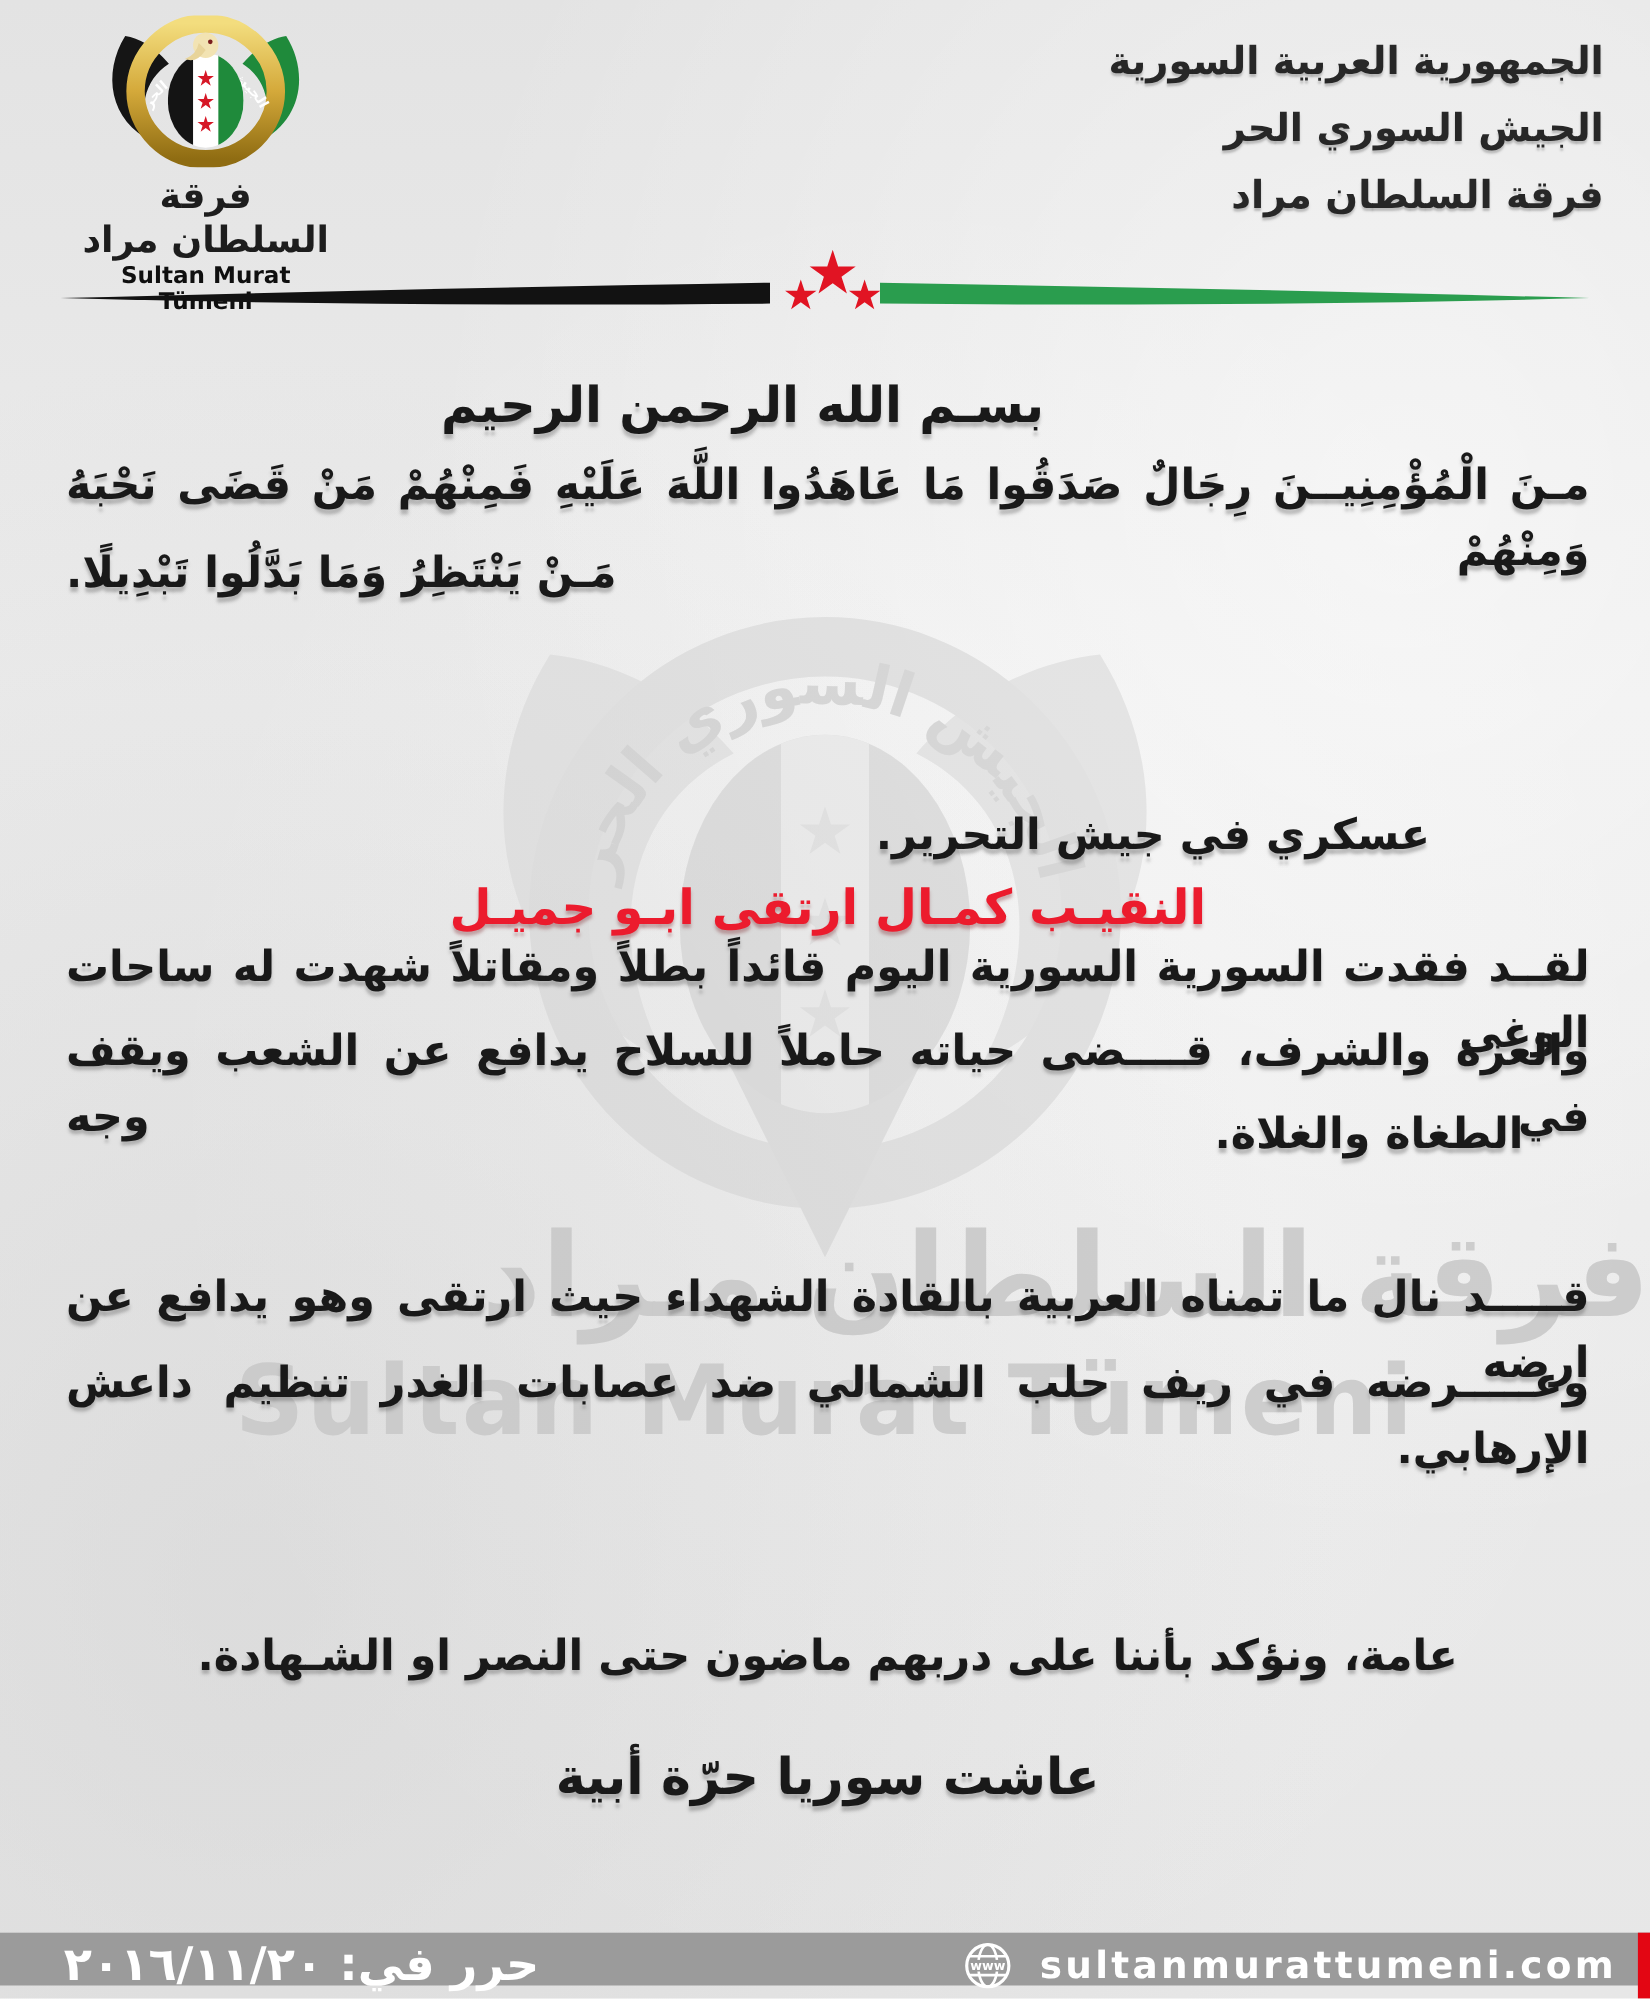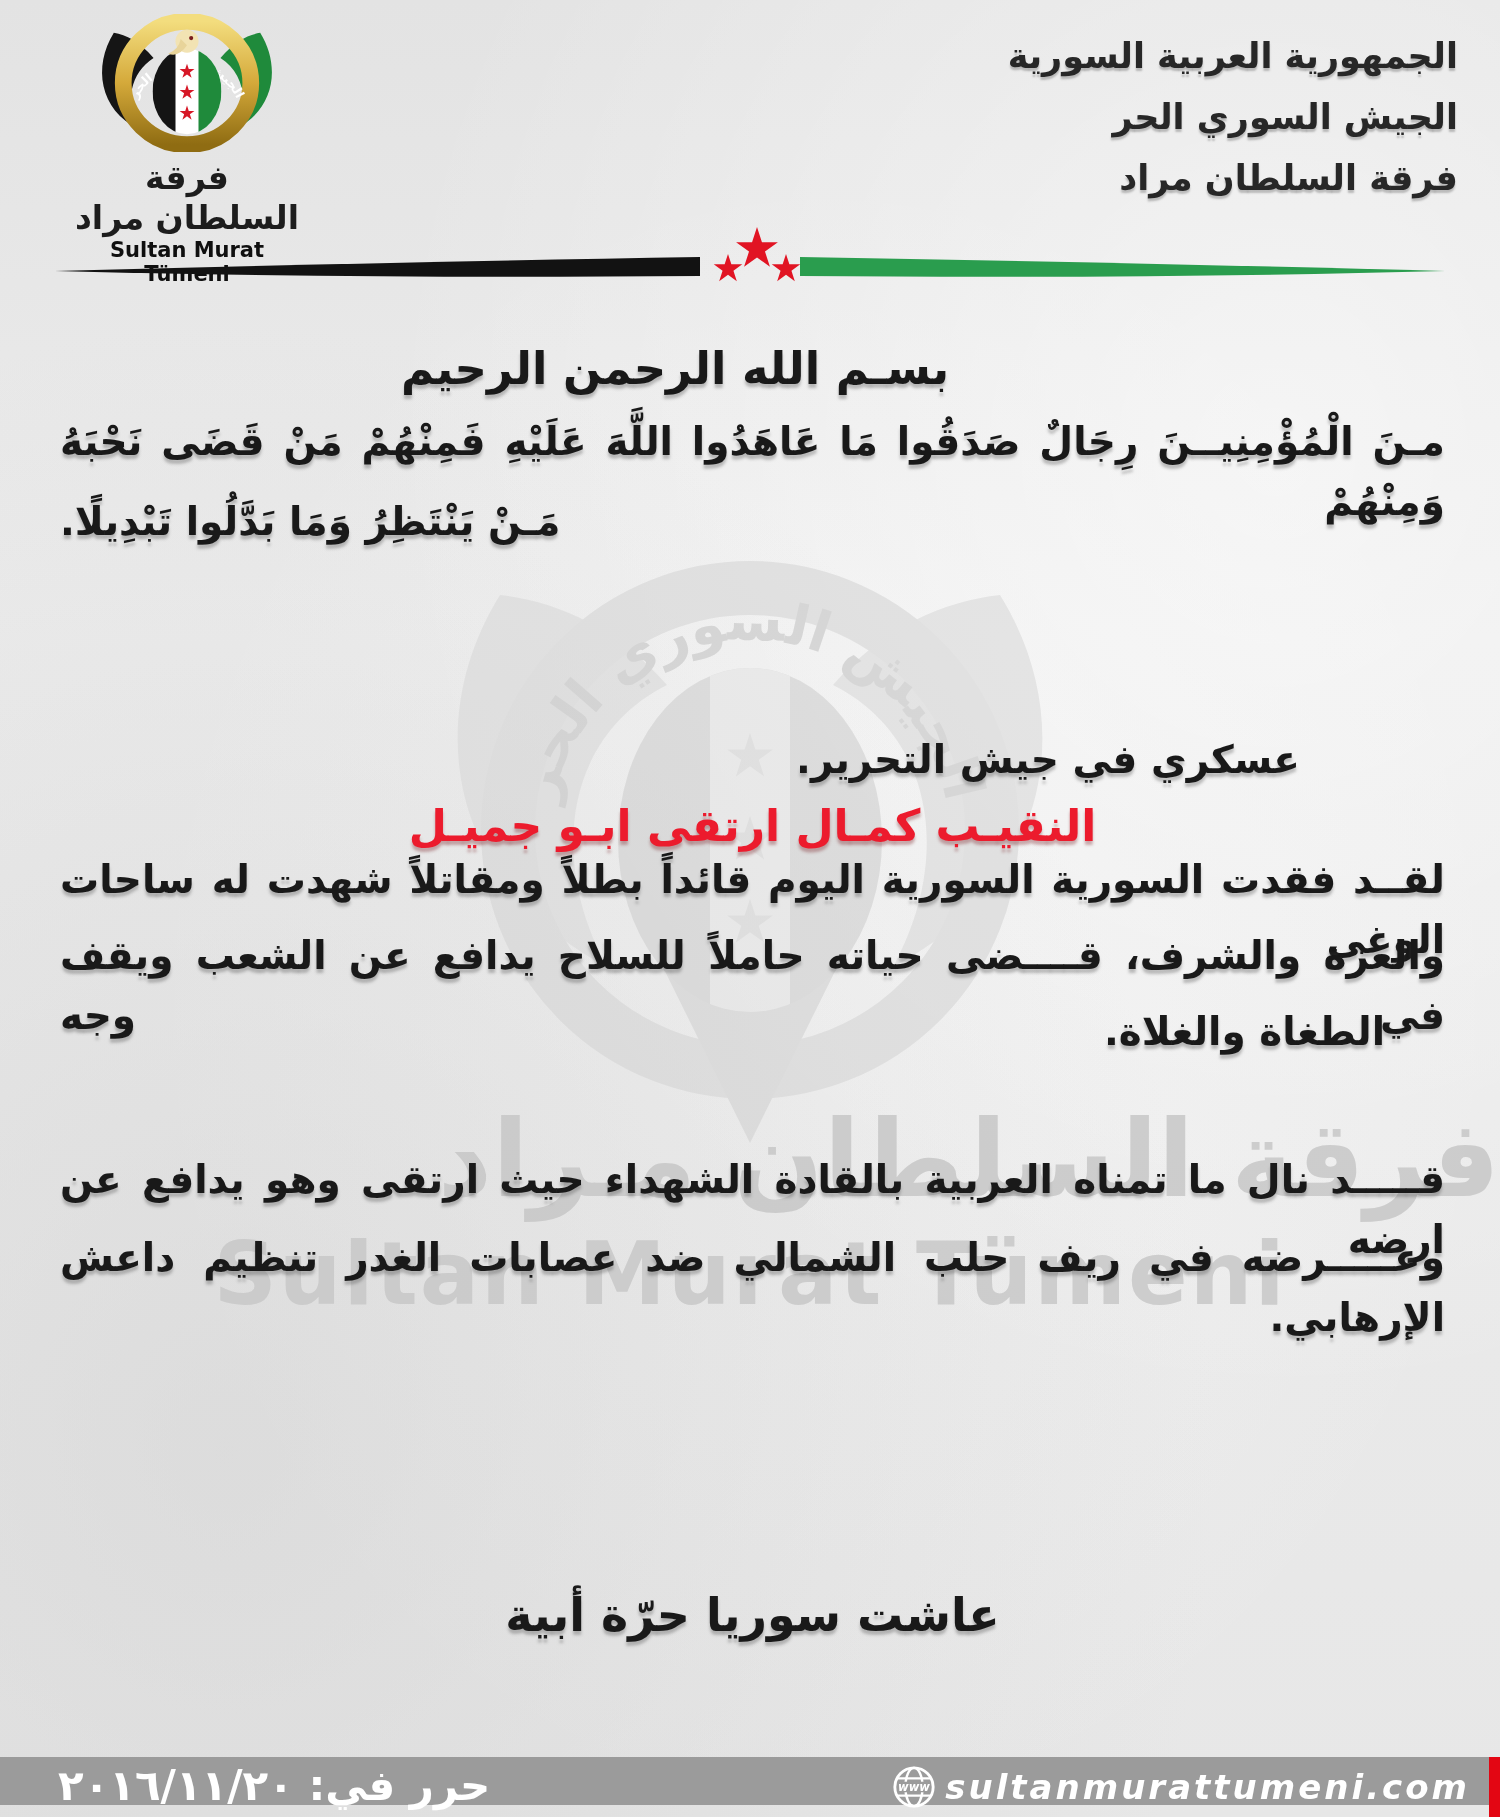--- a/index.html
+++ b/index.html
@@ -38,21 +38,21 @@
   .lastleft{text-align:left;}
   .centered{text-align:center;}
   .rightal{text-align:right;}
   .bismillah{font-size:45px;right:55px;left:0;padding-right:0;margin-right:0;text-align:center;left:0;right:150px;}
   .red-line{color:#ec1b2d;font-size:44px;text-align:center;text-shadow:0 4px 3px rgba(120,30,35,.35);}
   .closing{font-size:46px;text-align:center;}
   
   .footer{position:absolute;left:0;top:1757px;width:1500px;height:48px;background:#9b9b9b;z-index:4;}
   .footer-date{position:absolute;left:58px;top:0;height:60px;line-height:58px;direction:rtl;
                color:#ffffff;font-size:42px;font-weight:bold;}
-  .footer-site{position:absolute;right:30px;top:0;height:60px;display:flex;align-items:center;gap:8px;font-style:italic;}
+  .footer-site{position:absolute;right:30px;top:0;height:60px;display:flex;align-items:center;gap:24px;}
   .footer-site span{color:#ffffff;font-size:34px;font-weight:bold;letter-spacing:3px;}
   .footer-red{position:absolute;right:0;top:0;width:11px;height:60px;background:#e30613;}
 </style>
 </head>
 <body>
 
 <div class="page">
 
   <svg class="wm-emblem" width="730" height="630" viewBox="0 0 730 630" aria-hidden="true">
 
@@ -152,20 +152,21 @@
 
   <div class="line red-line" style="top:792px">النقيـب كمـال ارتقى ابـو جميـل</div>
 
   <div class="line stretch" style="top:850px">لقــد فقدت السورية السورية اليوم قائداً بطلاً ومقاتلاً شهدت له ساحات الوغى</div>
   <div class="line stretch" style="top:926px">والعزة والشرف، قــــضى حياته حاملاً للسلاح يدافع عن الشعب ويقف في وجه</div>
   <div class="line rightal" style="top:1002px; padding-right:60px">الطغاة والغلاة.</div>
 
   <div class="line stretch" style="top:1150px">قـــــد نال ما تمناه العربية بالقادة الشهداء حيث ارتقى وهو يدافع عن ارضه</div>
   <div class="line stretch" style="top:1228px">وعـــــرضه في ريف حلب الشمالي ضد عصابات الغدر تنظيم داعش الإرهابي.</div>
 
+  <div class="line centered" style="top:1476px">عامة، ونؤكد بأننا على دربهم ماضون حتى النصر او الشـهادة.</div>
 
   <div class="line closing" style="top:1580px">عاشت سوريا حرّة أبية</div>
 
   <div class="footer">
     <div class="footer-date">حرر في: ٢٠١٦/١١/٢٠</div>
     <div class="footer-site">
       <svg width="46" height="46" viewBox="0 0 48 48" aria-hidden="true">
         <circle cx="24" cy="24" r="20" fill="none" stroke="#ffffff" stroke-width="3"></circle>
         <ellipse cx="24" cy="24" rx="9" ry="20" fill="none" stroke="#ffffff" stroke-width="2.5"></ellipse>
         <line x1="6" y1="15" x2="42" y2="15" stroke="#ffffff" stroke-width="2.5"></line>

